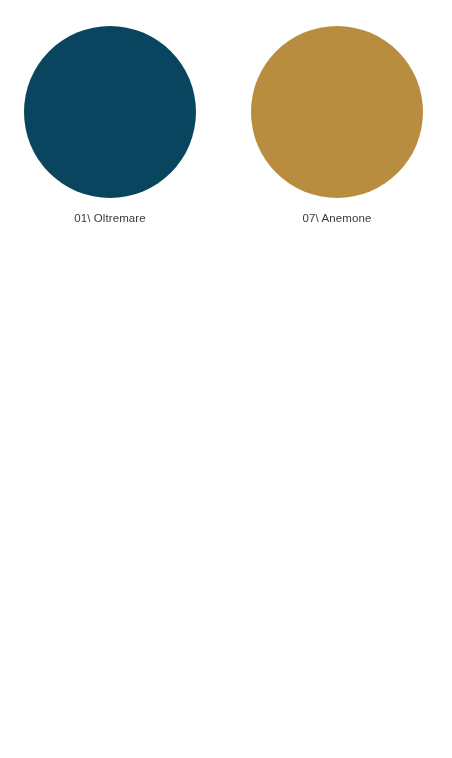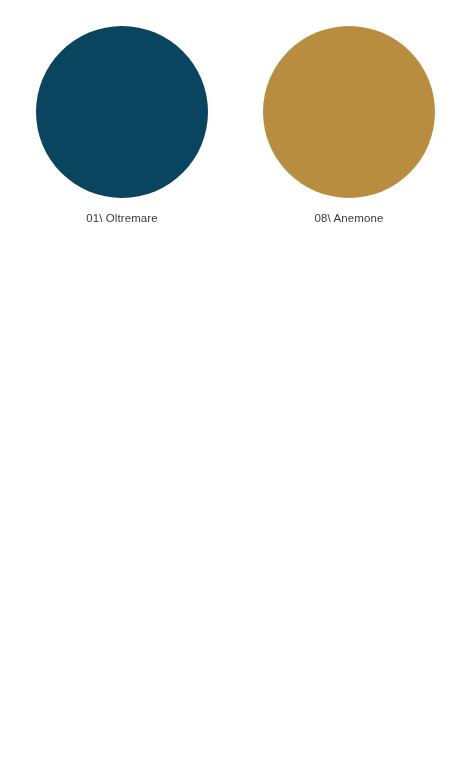--- a/index.html
+++ b/index.html
@@ -15,21 +15,20 @@
     overflow: hidden;
   }
 
   #palette-grid {
     width: 371px;
     height: 758px;
     display: grid;
     grid-template-columns: 226px 226px;
     grid-template-rows: 255px 255px 248px;
     box-sizing: border-box;
-    margin-left: 12px;
   }
 
   .swatch-cell {
     position: relative;
     display: flex;
     flex-direction: column;
     align-items: center;
     justify-content: flex-start;
   }
 
@@ -70,16 +69,16 @@
     <div class="swatch-disc" style="background-color: rgb(10, 69, 96);"></div>
     <div class="swatch-label" style="color: rgb(58, 58, 58);">01\ Oltremare</div>
   </div>
 
 
 
 
 
   <div class="swatch-cell col-right row-3">
     <div class="swatch-disc" style="background-color: rgb(185, 141, 64);"></div>
-    <div class="swatch-label" style="color: rgb(58, 58, 58);">08\ Anemone</div>
+    <div class="swatch-label" style="color: rgb(58, 58, 58);">07\ Anemone</div>
   </div>
 
 </div>
 
 </body></html>

